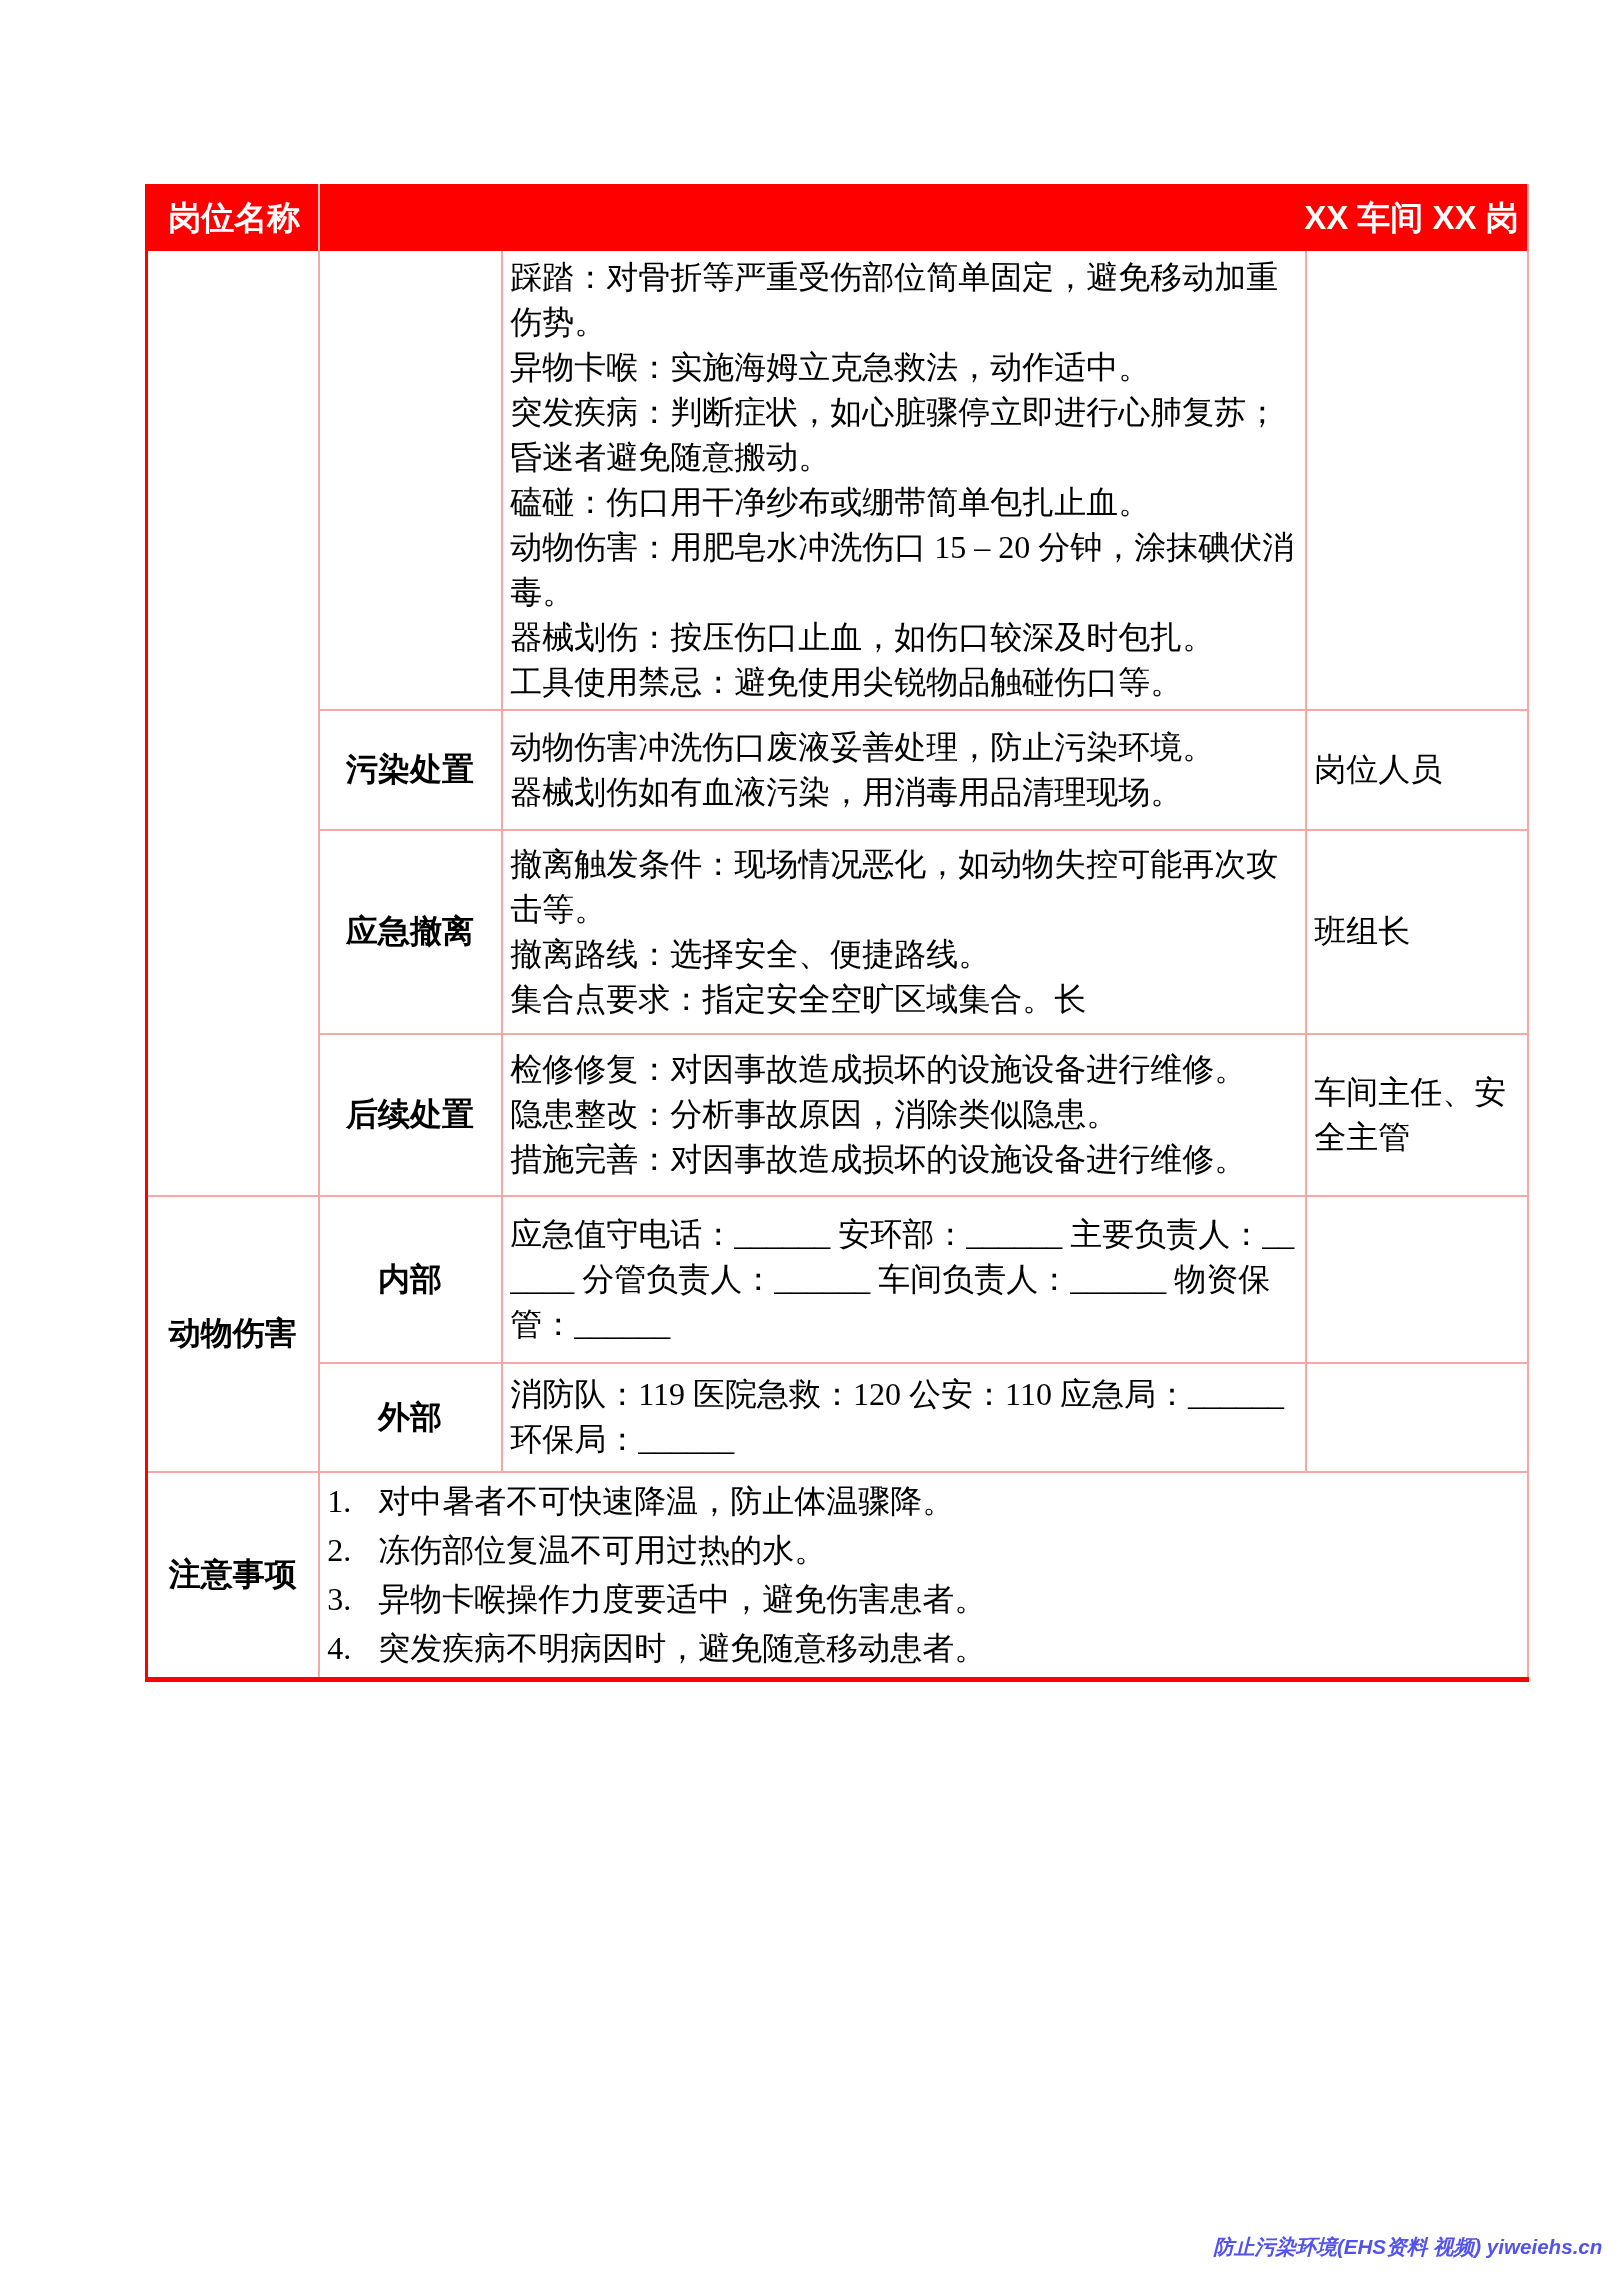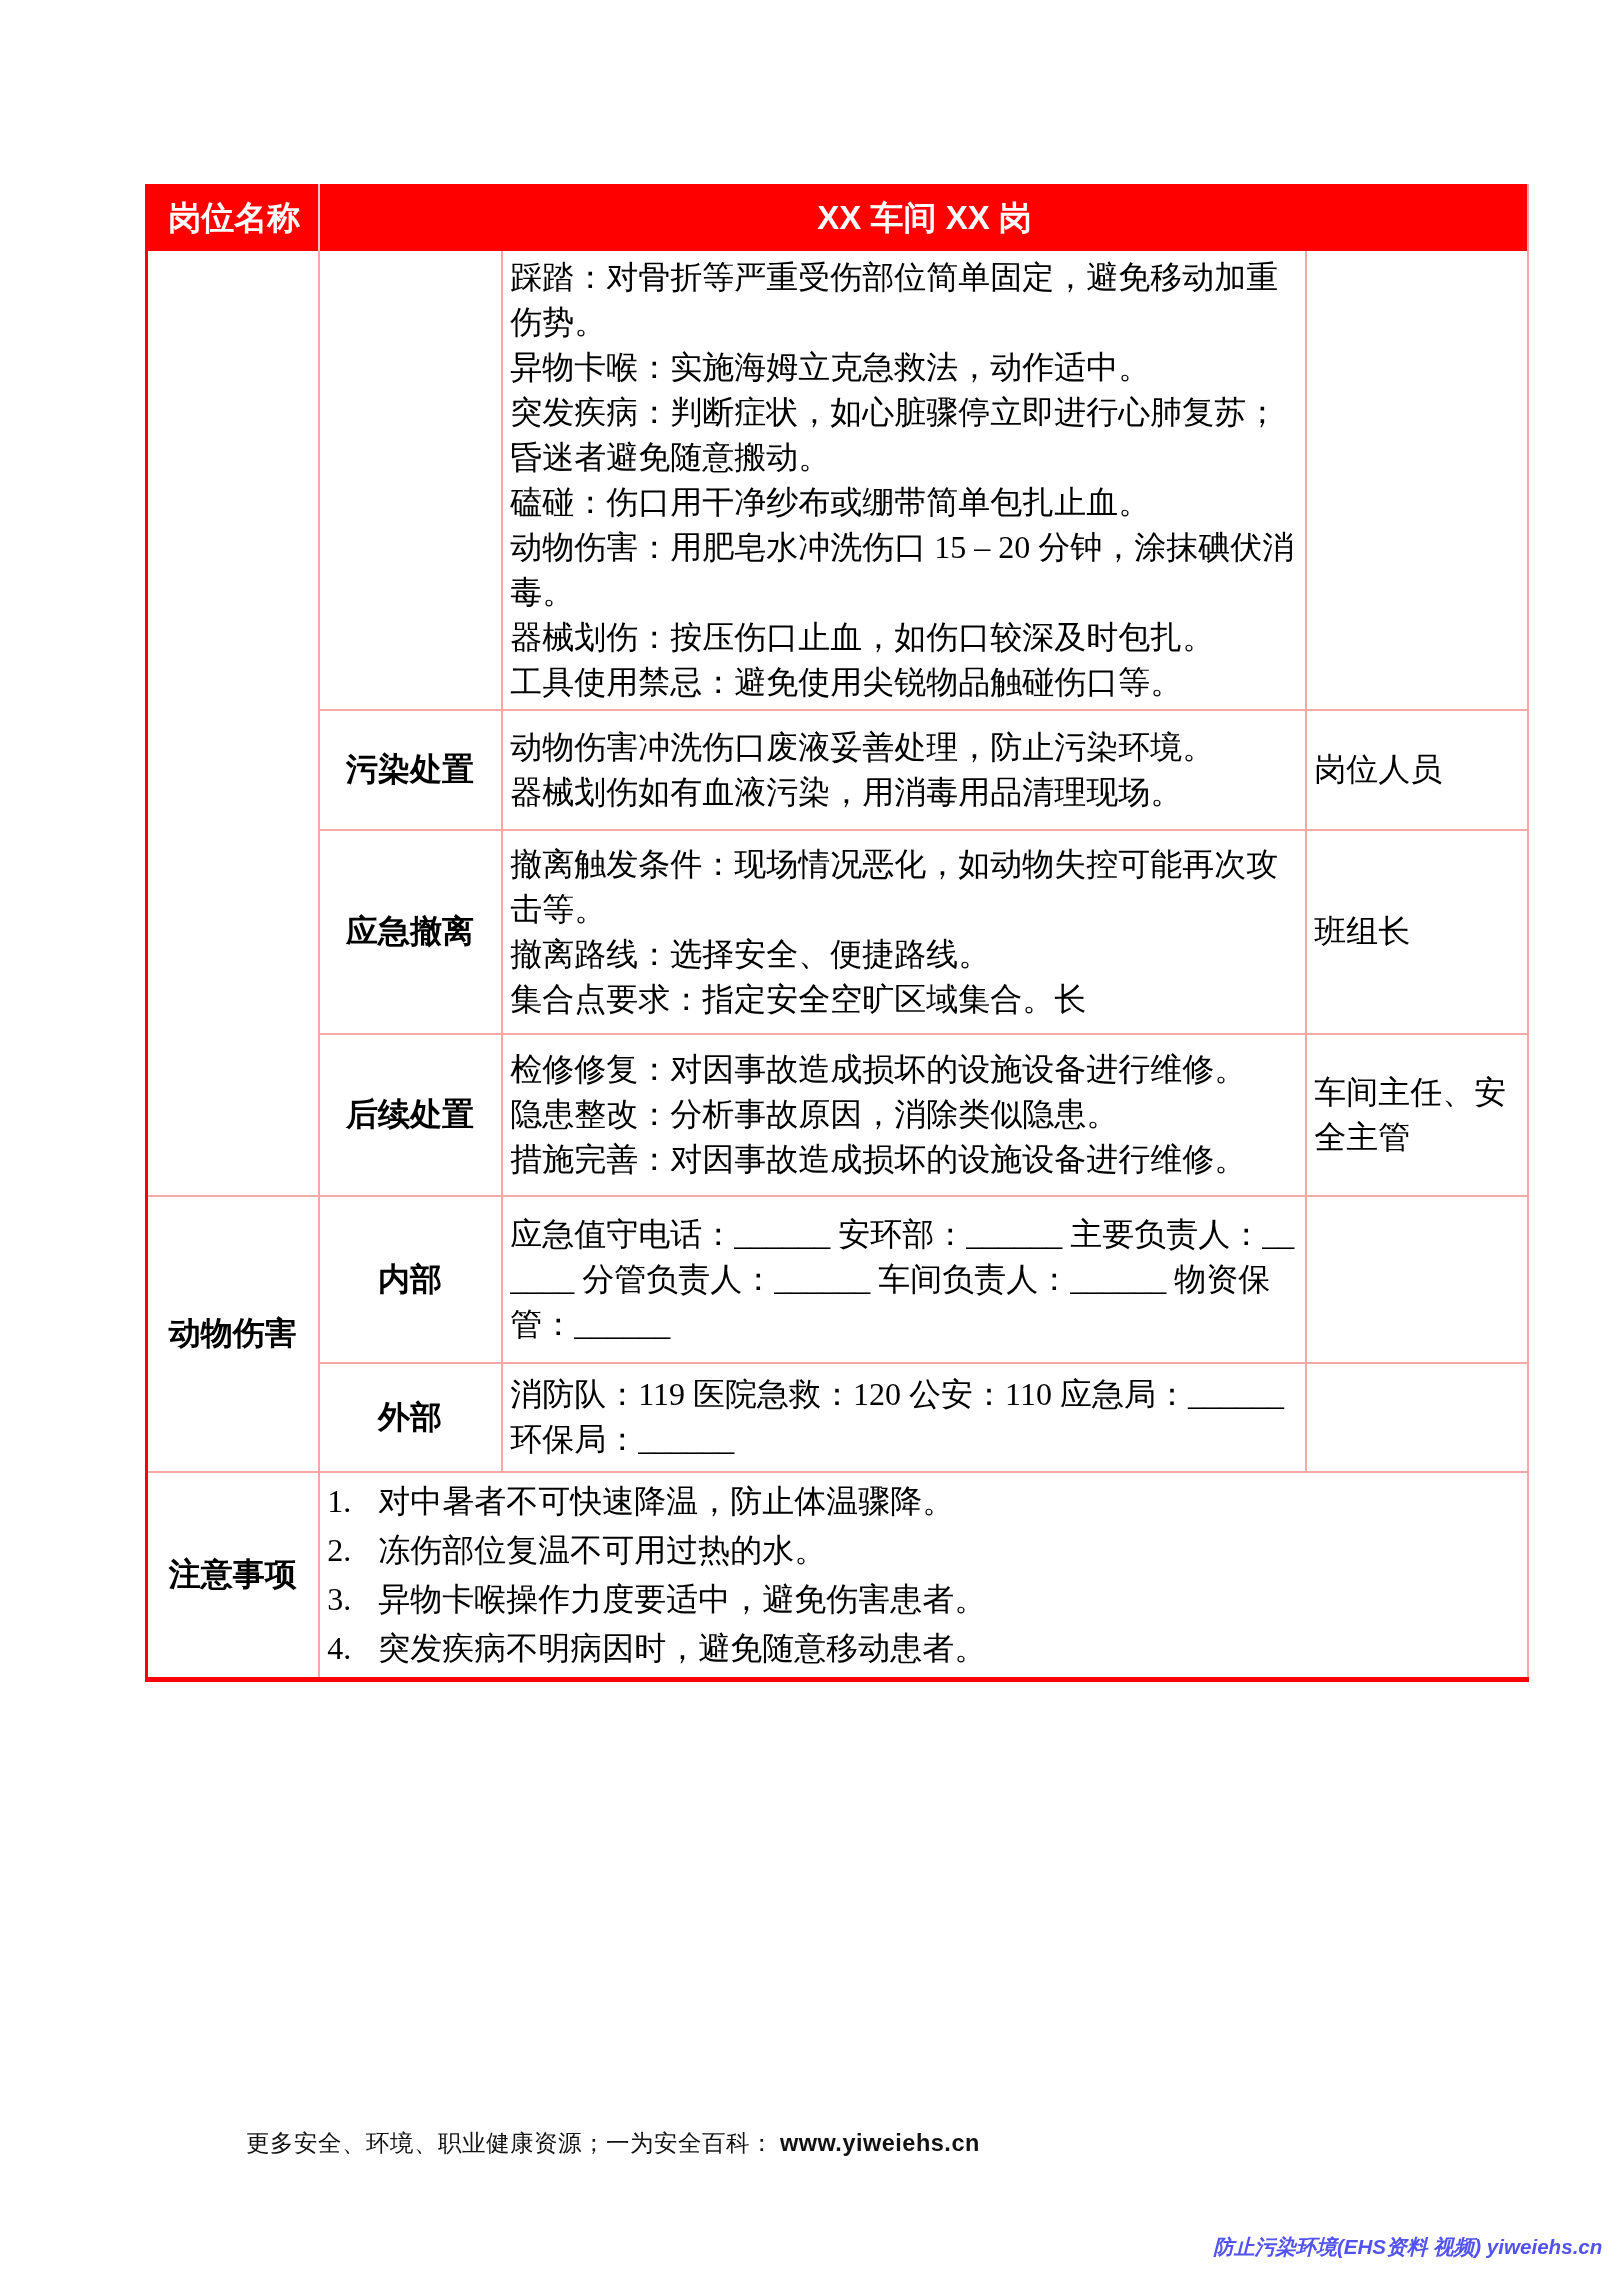--- a/index.html
+++ b/index.html
@@ -40,21 +40,21 @@
   tr.r-head td{
     background:var(--red);
     color:#ffffff;
     border:none;
     font-family:"Liberation Sans","DejaVu Sans",sans-serif;
     font-weight:bold;
     font-size:33px;
     padding-left:11px;
   }
   td.hd-label{text-align:center;border-right:2px solid var(--hdr-div) !important;}
-  td.hd-value{text-align:center;padding-left:17.6px;}
+  td.hd-value{text-align:right;padding-left:17.6px;}
   
   tr.r-a{height:457px;}
   tr.r-b{height:120px;}
   tr.r-c{height:204px;}
   tr.r-d{height:162px;}
   tr.r-e{height:167px;}
   tr.r-f{height:109px;}
   tr.r-g{height:199px;}
   tr.r-a td{border-top:none;}
   td.lab{
@@ -191,20 +191,17 @@
         </div>
         <div class="note">
           <span class="num">4.</span>
           <span class="txt">突发疾病不明病因时，避免随意移动患者。</span>
         </div>
       </td>
     </tr>
   </tbody>
     </table>
 
-  <div class="footer-line">
-    <span>更多安全、环境、职业健康资源；一为安全百科：</span><span class="url">www.yiweiehs.cn</span>
-  </div>
 
   <div class="corner-credit">防止污染环境(EHS资料 视频) yiweiehs.cn</div>
 
 </div>
 
 
 </body></html>

